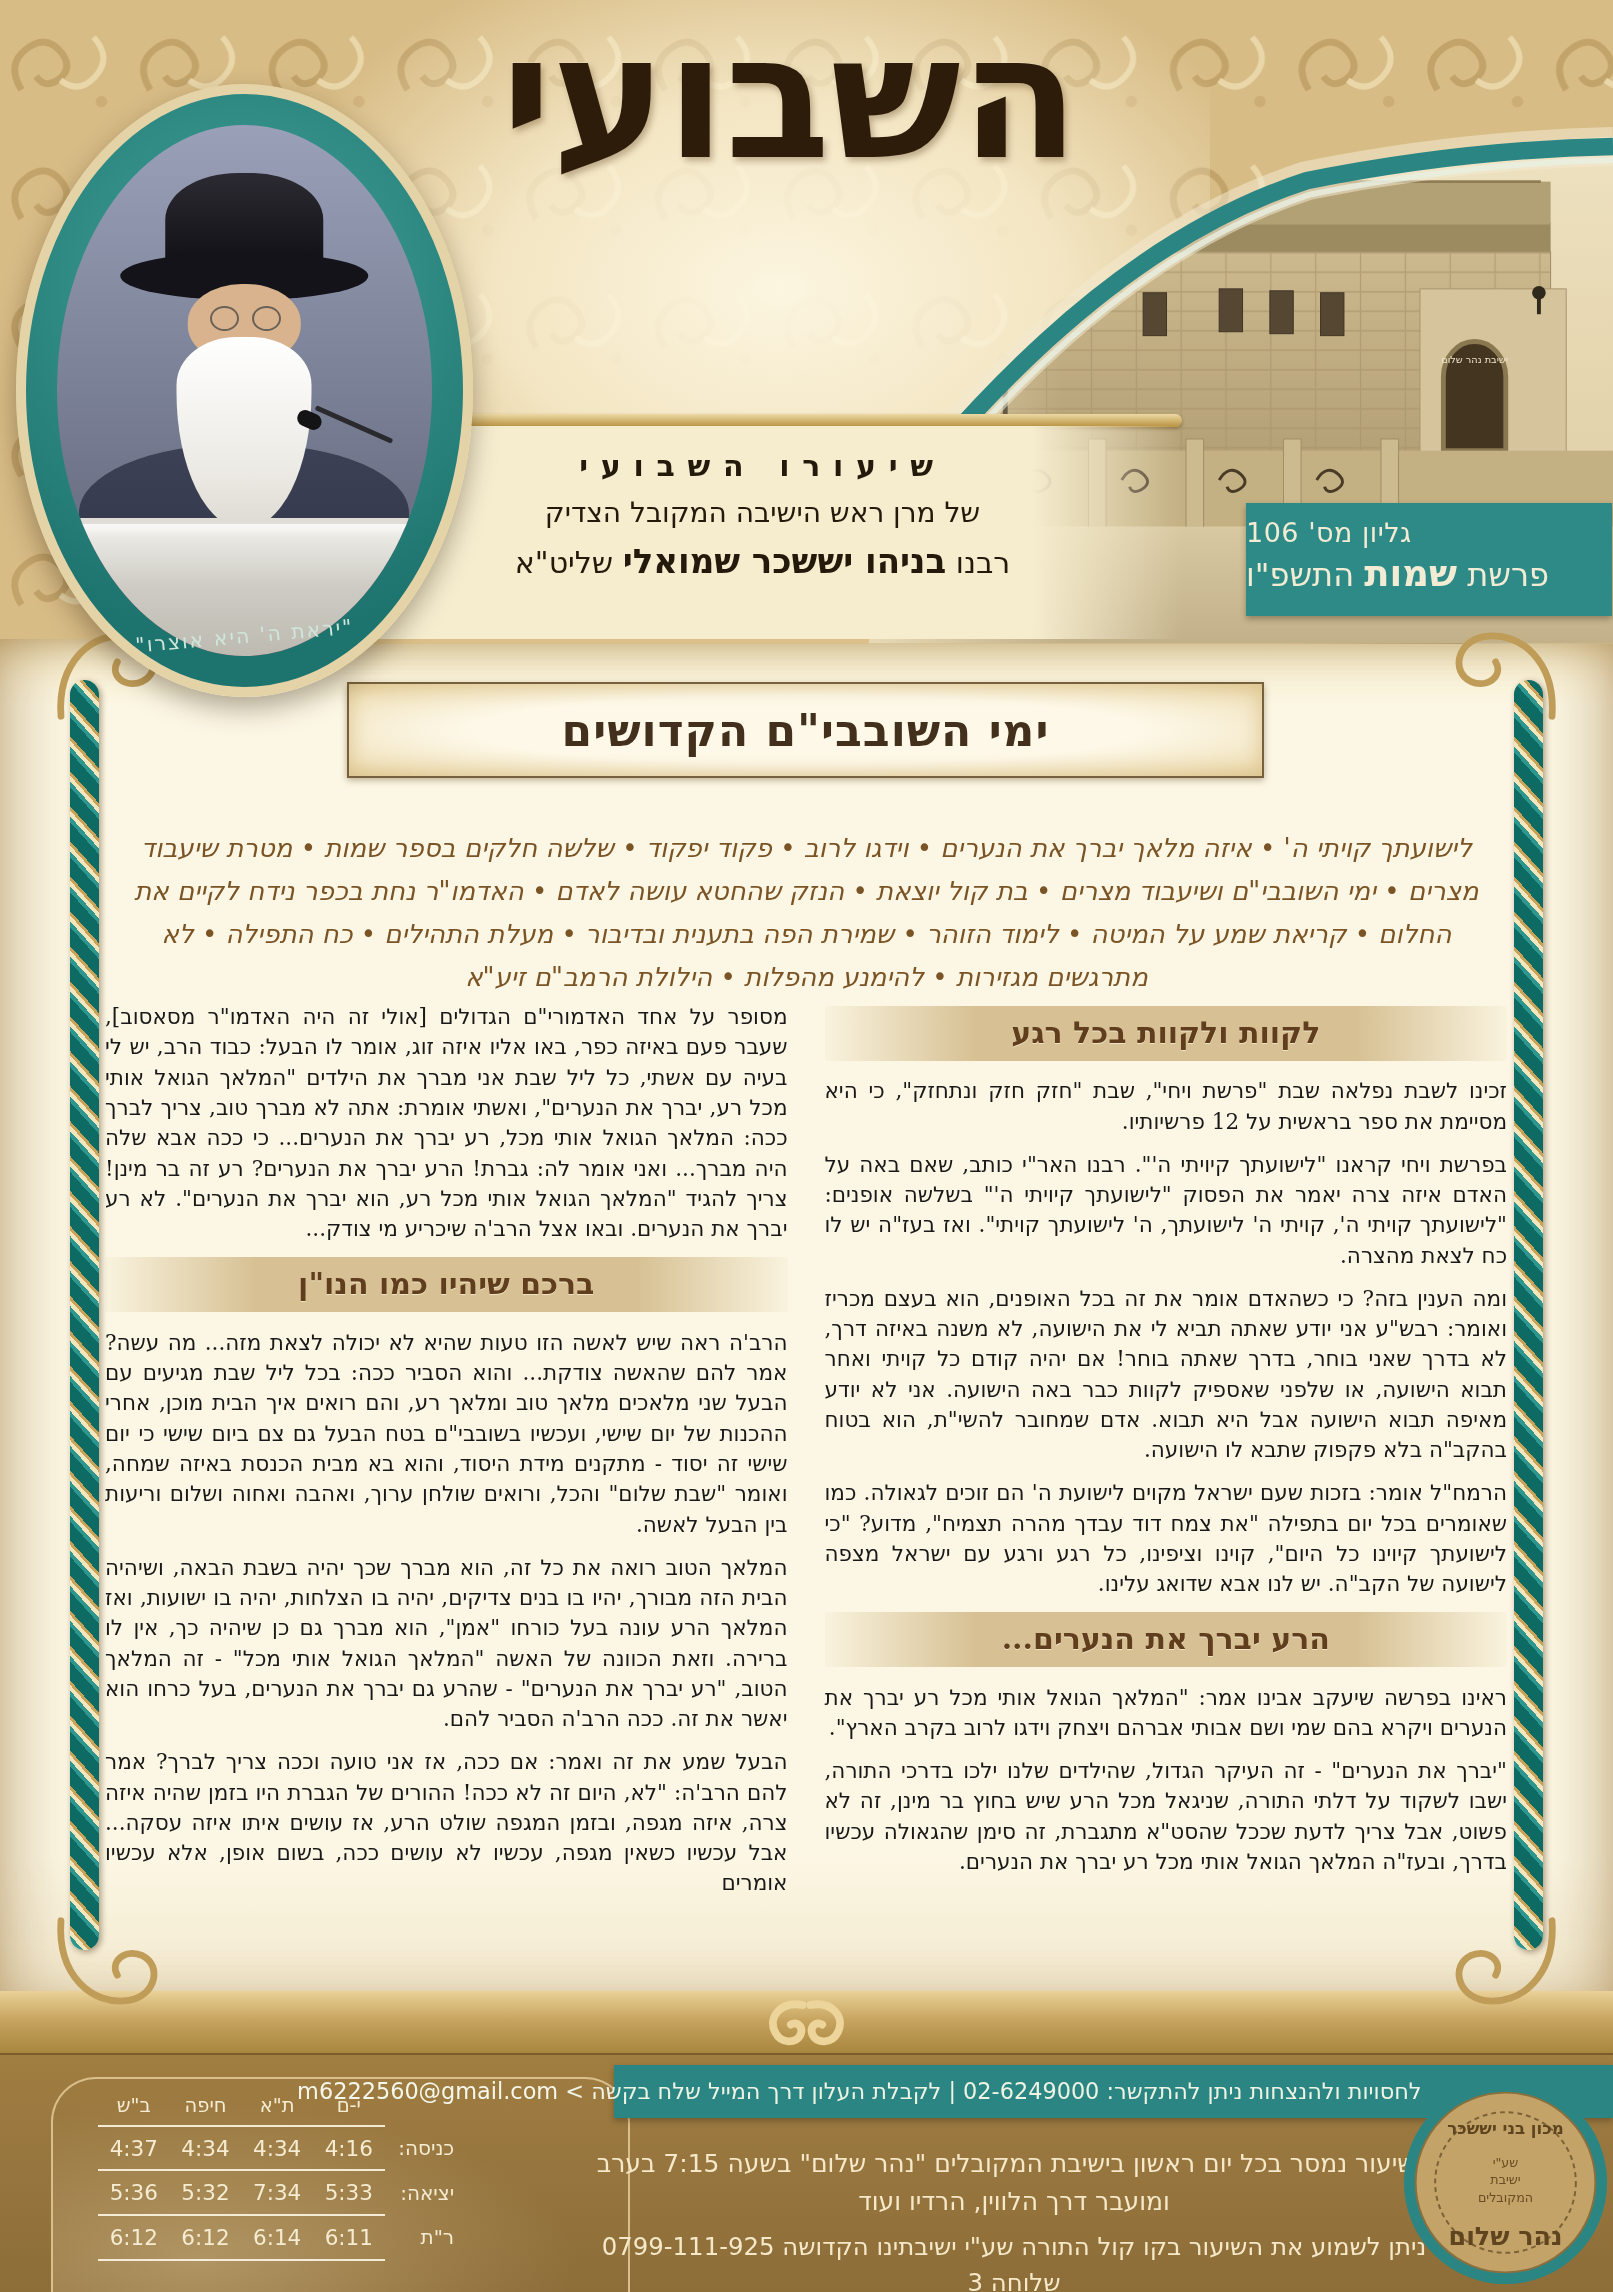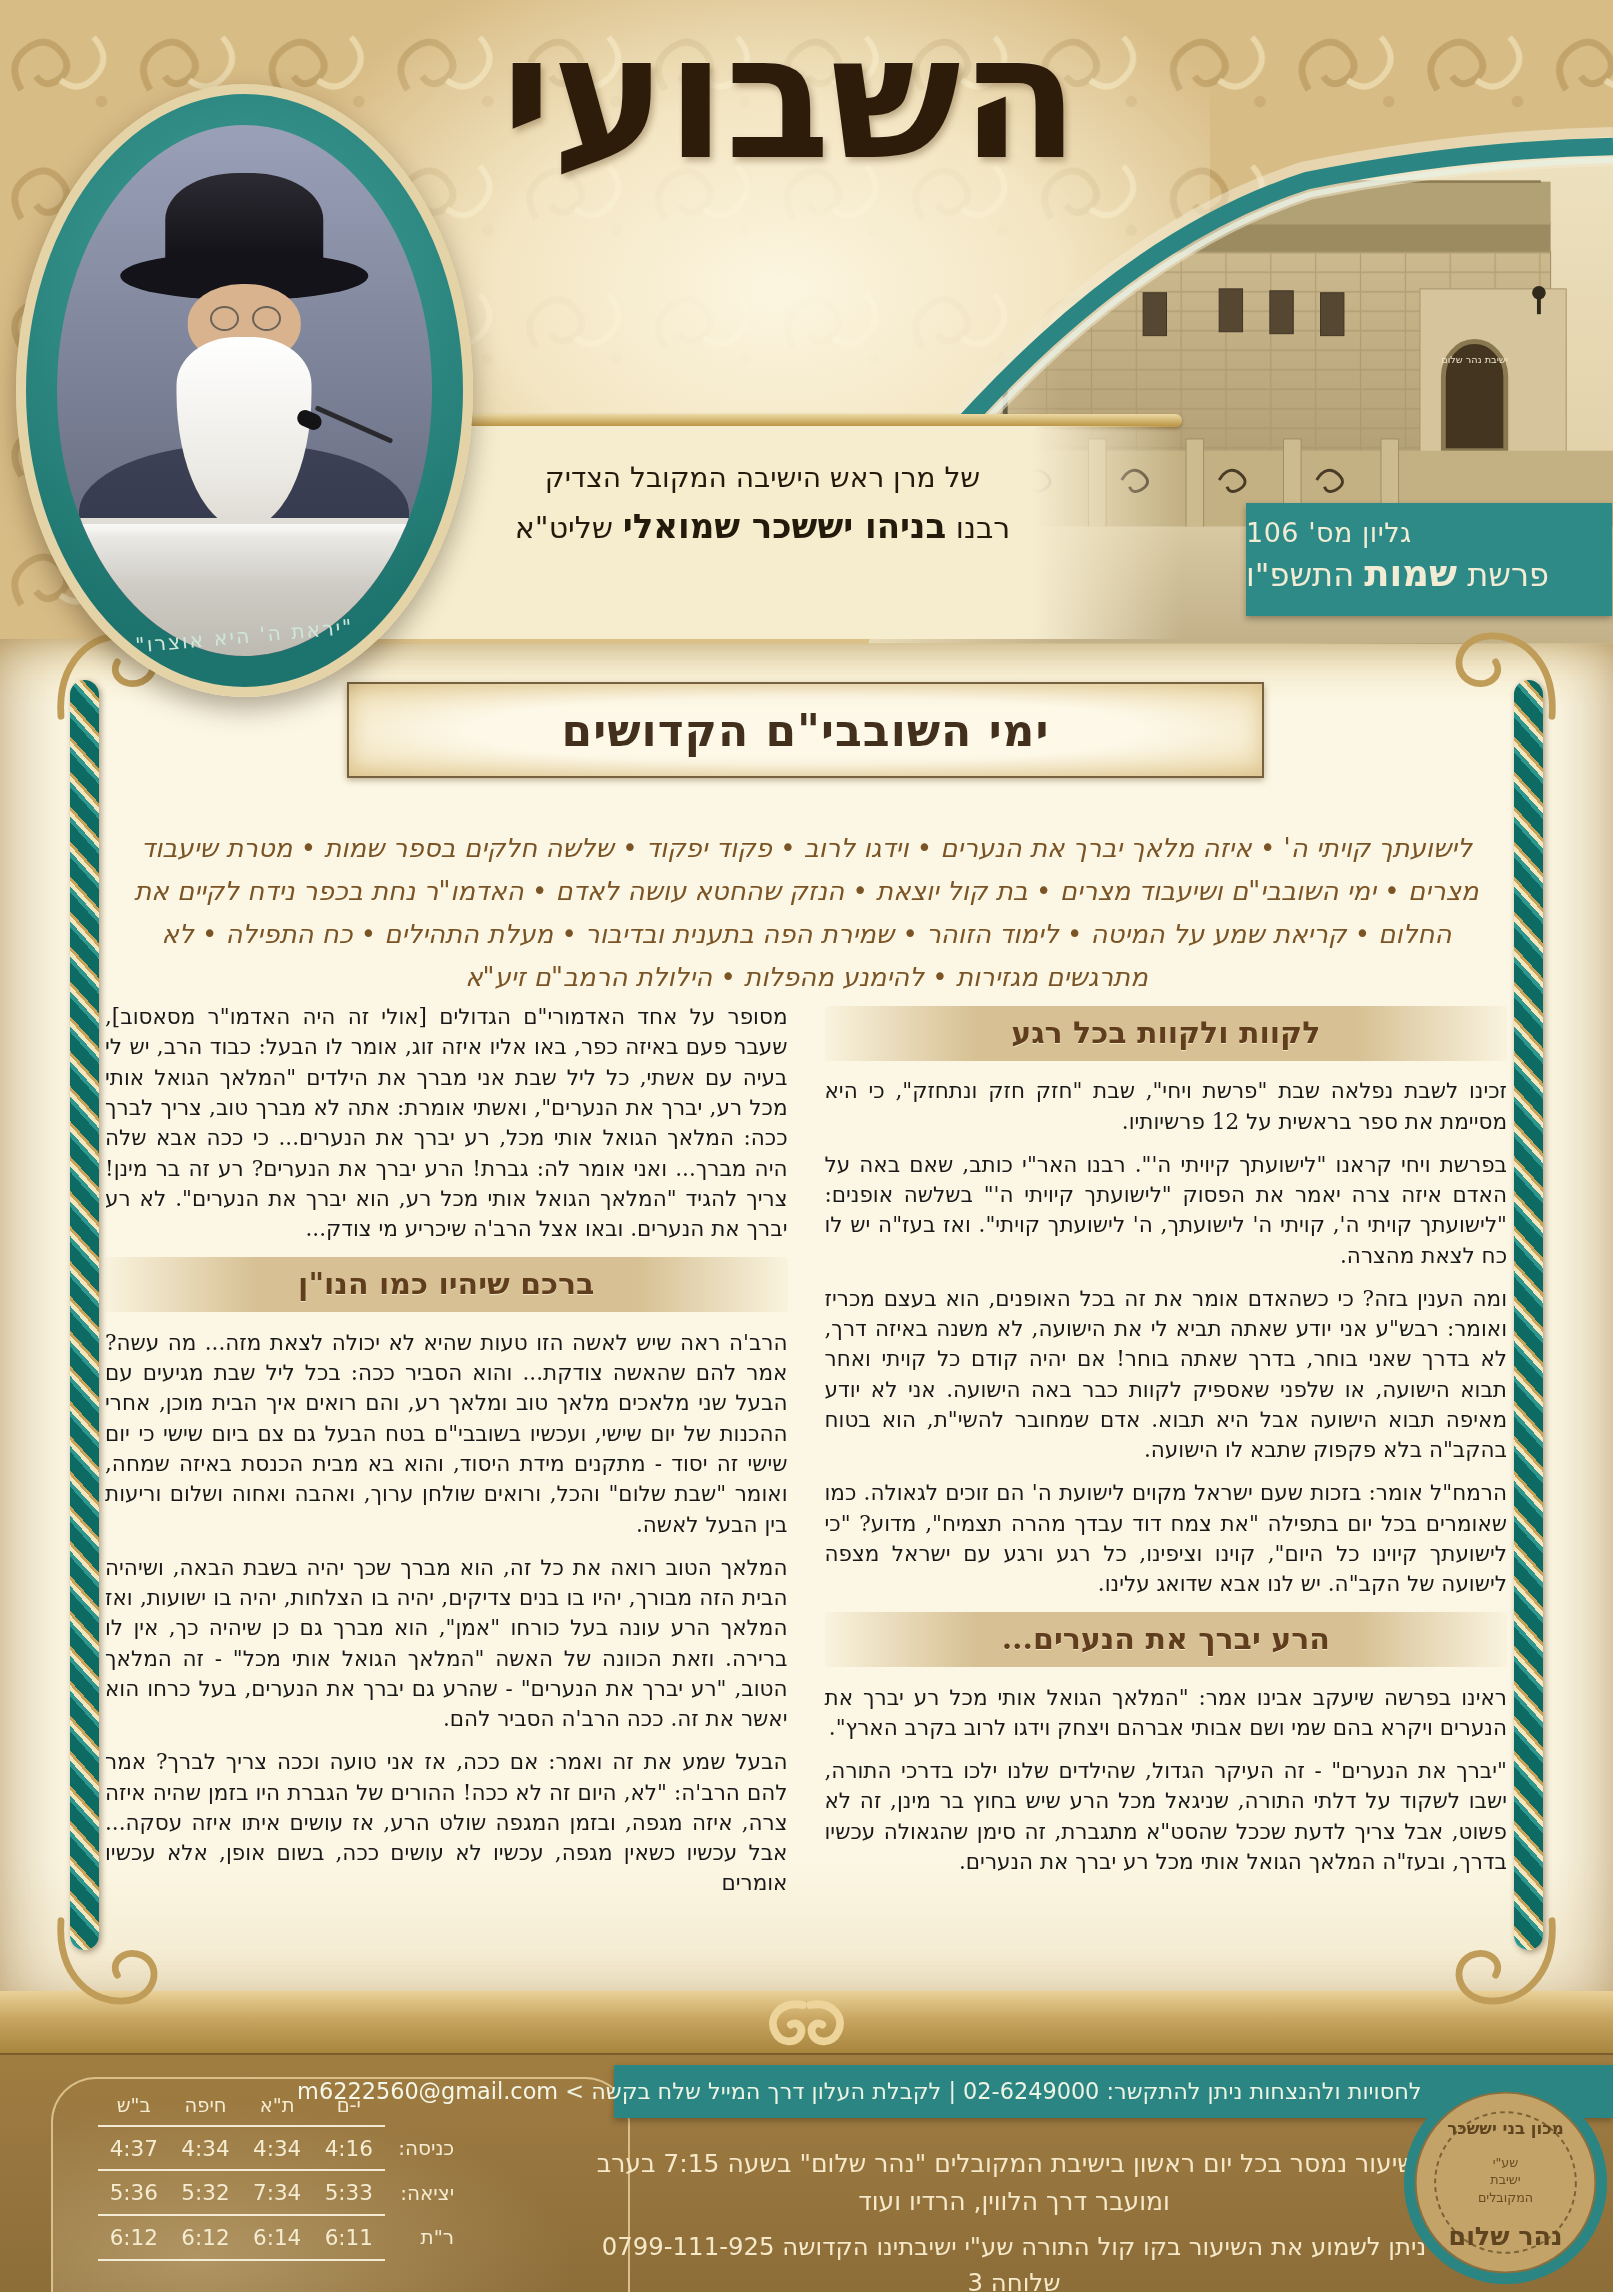--- a/index.html
+++ b/index.html
@@ -195,20 +195,21 @@
       <path d="M 38,614 C 176,434 326,264 524,199 C 624,179 732,166 834,164" fill="none" stroke="#e9f0e2" stroke-width="6" opacity="0.8"></path>
     </svg>
 
     <div class="issue-badge">
       <div class="iss">גליון מס' 106</div>
       <div class="prs"><span>פרשת </span><b>שמות</b><span> התשפ"ו</span></div>
     </div>
 
     <div class="subtitle-rule"></div>
     <div class="subtitle-panel">
+      <div class="s1">שיעורו השבועי</div>
       <div class="s2">של מרן ראש הישיבה המקובל הצדיק</div>
       <div class="s3"><span>רבנו </span><b>בניהו יששכר שמואלי</b><span> שליט"א</span></div>
     </div>
 
     <div class="newsletter-title">
       <div class="t-line">השבועי</div>
     </div>
 
     <div class="portrait">
       <div class="portrait-inner">

